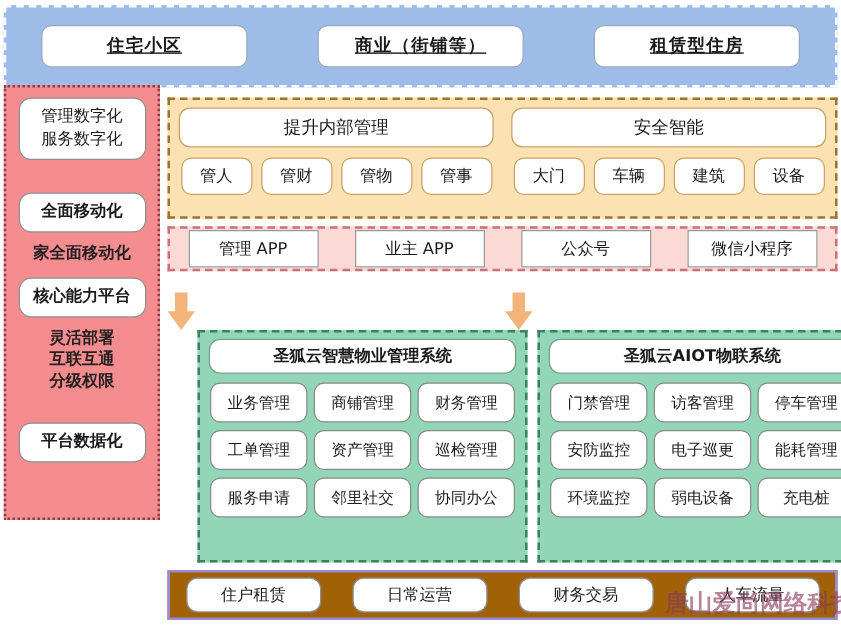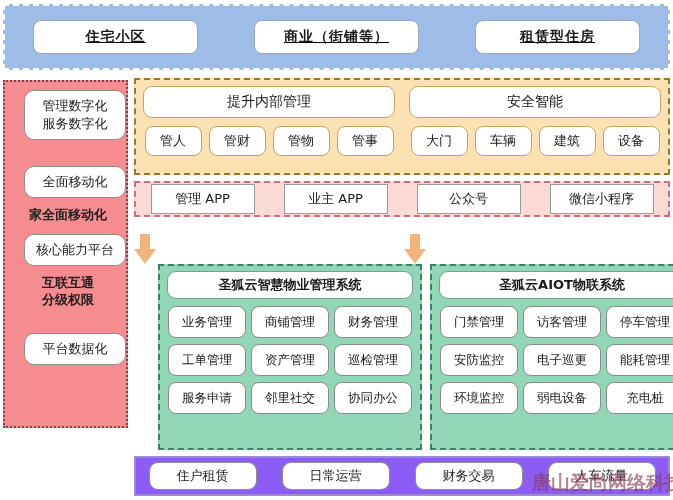--- a/index.html
+++ b/index.html
@@ -22,34 +22,34 @@
   }
   .top-chip{
     width:165px;height:34px;background:#ffffff;border:1px solid #9aa8be;
     border-radius:8px;display:flex;align-items:center;justify-content:center;
     font-size:14px;font-weight:bold;color:#1a1a1a;letter-spacing:1px;
     box-sizing:border-box;
   }
 
   
   .sidebar{
-    position:absolute;left:3px;top:80px;width:125px;height:348px;
+    position:absolute;left:3px;top:68px;width:125px;height:348px;
     background:#f58c90;
     border:2px dotted #8a3d48;
     box-sizing:border-box;
-    display:flex;flex-direction:column;align-items:flex-end;
+    display:flex;flex-direction:column;align-items:center;
     padding-top:8px;
   }
   .sb-chip{
     width:102px;background:#ffffff;border:1px solid #8e8e8e;border-radius:10px;
     display:flex;flex-direction:column;align-items:center;justify-content:center;
     font-size:13px;color:#1a1a1a;line-height:1.35;box-sizing:border-box;
   }
   .sb-chip.tall{height:50px;}
-  .sb-chip.short{height:32px;}
+  .sb-chip.short{height:32px;font-weight:bold;}
   .sb-note{
     font-size:13px;font-weight:bold;color:#23201f;text-align:center;
     line-height:1.35;width:116px;
   }
   .sb-spacer-a{height:26px;}
   .sb-spacer-b{height:8px;}
   .sb-spacer-c{height:10px;}
   .sb-spacer-d{height:24px;}
 
   
@@ -122,21 +122,21 @@
   }
   .gp-cell{
     height:32px;background:#ffffff;border:1px solid #8a8a8a;border-radius:8px;
     display:flex;align-items:center;justify-content:center;
     font-size:12.5px;color:#1a1a1a;box-sizing:border-box;
   }
 
   
   .purple-band{
     position:absolute;left:0;top:378px;width:536px;height:40px;
-    background:#8b5cf6;border:2px solid #9b8ad6;box-sizing:border-box;
+    background:#a16207;border:2px solid #9b8ad6;box-sizing:border-box;
     display:flex;align-items:center;justify-content:space-around;
   }
   .pb-chip{
     width:108px;height:28px;background:#ffffff;border:1px solid #8e8e8e;border-radius:9px;
     display:flex;align-items:center;justify-content:center;
     font-size:13px;color:#1a1a1a;box-sizing:border-box;
   }
 
   
   .watermark{
@@ -164,20 +164,21 @@
     <div class="sb-spacer-a"></div>
     <div class="sb-chip short">全面移动化</div>
     <div class="sb-spacer-b"></div>
     <div class="sb-note">
       <div>家全面移动化</div>
     </div>
     <div class="sb-spacer-c"></div>
     <div class="sb-chip short">核心能力平台</div>
     <div class="sb-spacer-b"></div>
     <div class="sb-note">
+      <div>灵活部署</div>
       <div>互联互通</div>
       <div>分级权限</div>
     </div>
     <div class="sb-spacer-d"></div>
     <div class="sb-chip short">平台数据化</div>
   </div>
 
   <div class="right-col">
 
     <div class="orange-panel">

